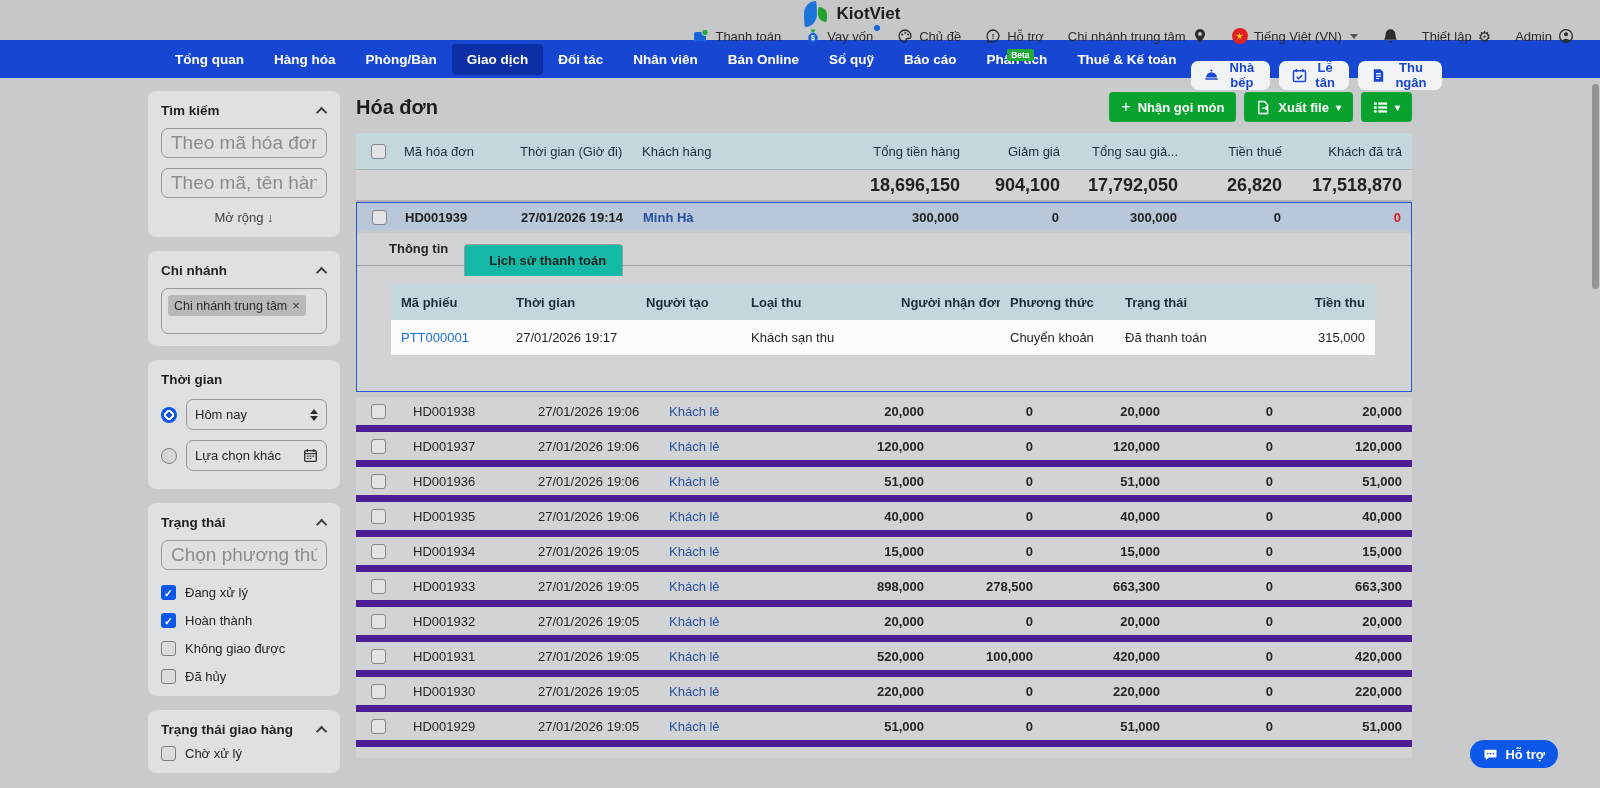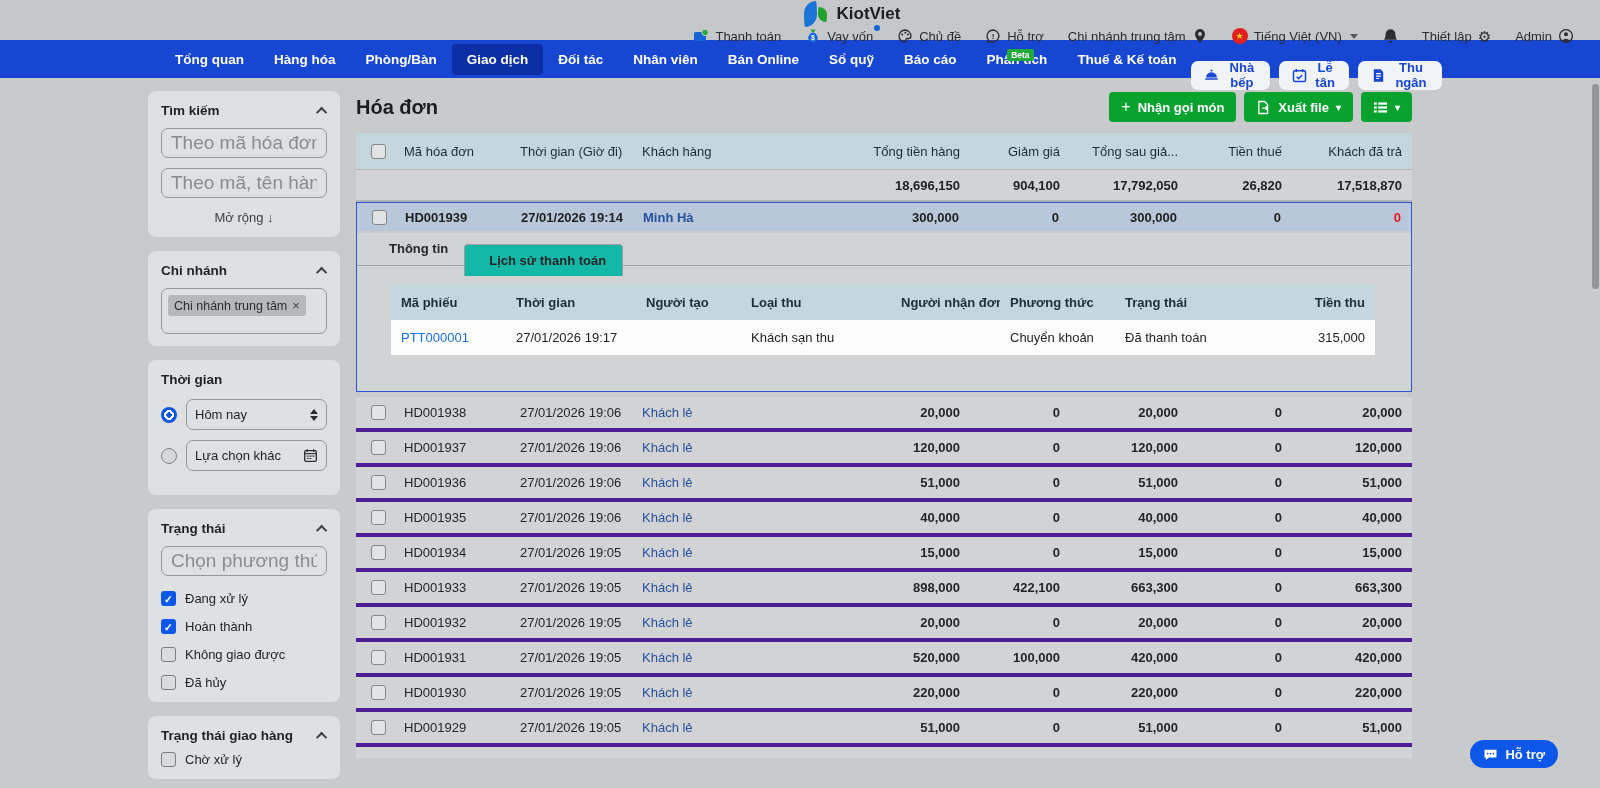--- a/index.html
+++ b/index.html
@@ -62,21 +62,21 @@
   
   .main-head { display:flex; align-items:center; margin-bottom:10px; height:32px; }
   .page-title { font-size:20px; font-weight:700; color:#1b1d1f; }
   .head-actions { margin-left:auto; display:flex; gap:8px; }
   .gbtn { height:30px; background:#09a22f; border:none; border-radius:4px; color:#fff; font-family:inherit; font-size:13px; font-weight:700; display:flex; align-items:center; gap:7px; padding:0 12px; cursor:pointer; }
   .gbtn .cd { font-size:10px; }
 
   
   .thead, .summary, .sel-row, .row { display:flex; align-items:center; }
   .thead { height:36px; background:#c3d7dc; font-size:13px; font-weight:400; color:#1d2d39; }
-  .summary { height:33px; background:#d2d3d5; font-size:13px; font-weight:700; color:#202224; border-bottom:2px solid #b2b3b5; border-top:1px solid #b2b3b5; }
+  .summary { height:33px; background:#d2d3d5; font-size:18px; font-weight:700; color:#202224; border-bottom:2px solid #b2b3b5; border-top:1px solid #b2b3b5; }
   .cell { padding:0 10px; white-space:nowrap; overflow:hidden; }
   .num { text-align:right; }
   .c-cb { width:38px; padding-left:15px; flex:none; }
   .c-code { width:116px; flex:none; }
   .c-time { width:122px; flex:none; }
   .c-cust { flex:1; }
   .c-n1 { width:138px; flex:none; }
   .c-n2 { width:100px; flex:none; }
   .c-n3 { width:118px; flex:none; }
   .c-n4 { width:104px; flex:none; }
@@ -96,21 +96,21 @@
   .prow { height:35px; background:#fcfcfd; color:#232527; }
   .p-code { width:115px; flex:none; }
   .p-time { width:130px; flex:none; }
   .p-creator { width:105px; flex:none; }
   .p-type { width:150px; flex:none; }
   .p-recv { flex:1; }
   .p-method { width:115px; flex:none; }
   .p-status { width:150px; flex:none; }
   .p-amt { width:110px; flex:none; }
   .link { color:#1a70d6; cursor:pointer; }
-  .row { height:35px; background:#d2d3d5; font-size:13px; color:#232527; border-bottom:4px solid #4c1d95; }
+  .row { height:35px; background:#d2d3d5; font-size:13px; color:#232527; border-bottom:7px solid #4c1d95;gap:9px; }
   .row .c-cust { color:#27509e; cursor:pointer; }
   .row .num, .summary .num, .sel-row .num { font-weight:600; }
   .summary .num, .sel-row .num { font-weight:700; }
   .row-partial { height:11px; background:#d2d3d5; }
 
   
   .scroll-thumb { position:absolute; right:1px; top:84px; width:7px; height:205px; background:#939497; border-radius:4px; }
   .support-fab { position:absolute; right:42px; bottom:20px; height:28px; background:#0d57e8; border:none; border-radius:15px; color:#fff; font-family:inherit; font-size:13px; font-weight:700; display:flex; align-items:center; gap:7px; padding:0 13px; cursor:pointer; }
   svg { display:block; }
 </style>
@@ -286,21 +286,21 @@
       <div class="time-row">
         <span class="radio on"></span>
         <div class="field">
           <span class="lbl">Hôm nay</span>
           <span class="spin">
               <i class="up"></i>
               <i class="dn"></i>
             </span>
         </div>
       </div>
-      <div class="time-row" style="margin-bottom:12px;">
+      <div class="time-row" style="margin-bottom:6px;">
         <span class="radio off"></span>
         <div class="field">
           <span class="lbl">Lựa chọn khác</span>
           <span>
             <svg viewBox="0 0 16 16" width="15" height="15">
                 <rect x="1.8" y="2.8" width="12.4" height="11.4" rx="1.2" fill="none" stroke="#2b2d2f" stroke-width="1.4"></rect>
                 <line x1="4.6" y1="1.2" x2="4.6" y2="4.2" stroke="#2b2d2f" stroke-width="1.4"></line>
                 <line x1="11.4" y1="1.2" x2="11.4" y2="4.2" stroke="#2b2d2f" stroke-width="1.4"></line>
                 <line x1="1.8" y1="6" x2="14.2" y2="6" stroke="#2b2d2f" stroke-width="1.2"></line>
                 <path d="M4 8.6h2M7 8.6h2M10 8.6h2M4 11.2h2M7 11.2h2" stroke="#2b2d2f" stroke-width="1.2"></path>
@@ -522,21 +522,21 @@
           <div class="cell c-n5 num">15,000</div>
         </div>
         <div class="row">
           <div class="cell c-cb">
             <div class="tcb"></div>
           </div>
           <div class="cell c-code">HD001933</div>
           <div class="cell c-time">27/01/2026 19:05</div>
           <div class="cell c-cust">Khách lẻ</div>
           <div class="cell c-n1 num">898,000</div>
-          <div class="cell c-n2 num">422,100</div>
+          <div class="cell c-n2 num">278,500</div>
           <div class="cell c-n3 num">663,300</div>
           <div class="cell c-n4 num">0</div>
           <div class="cell c-n5 num">663,300</div>
         </div>
         <div class="row">
           <div class="cell c-cb">
             <div class="tcb"></div>
           </div>
           <div class="cell c-code">HD001932</div>
           <div class="cell c-time">27/01/2026 19:05</div>

